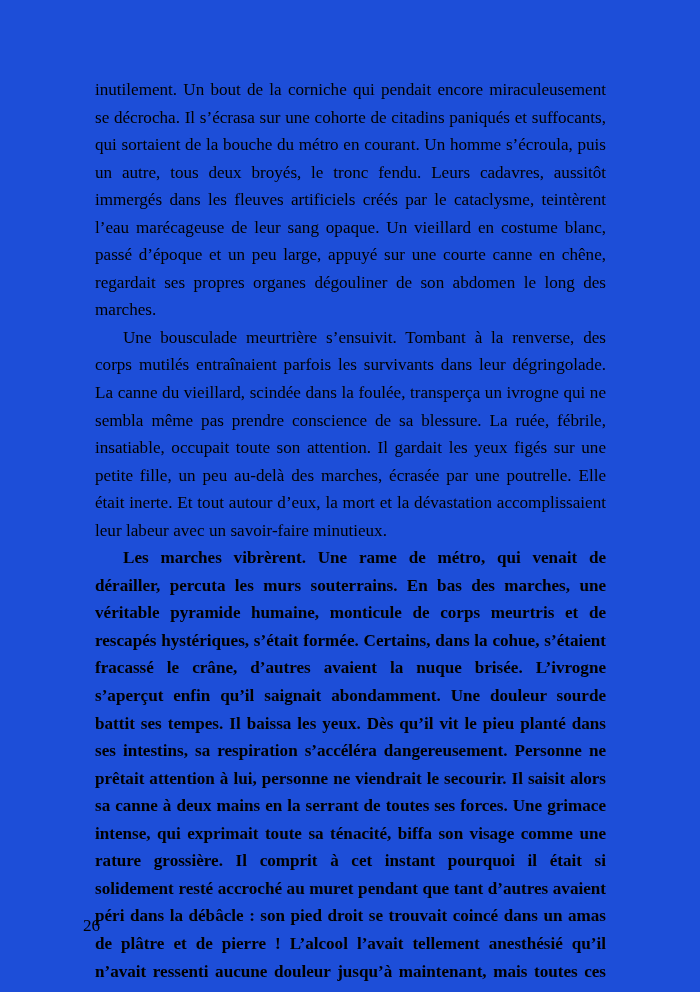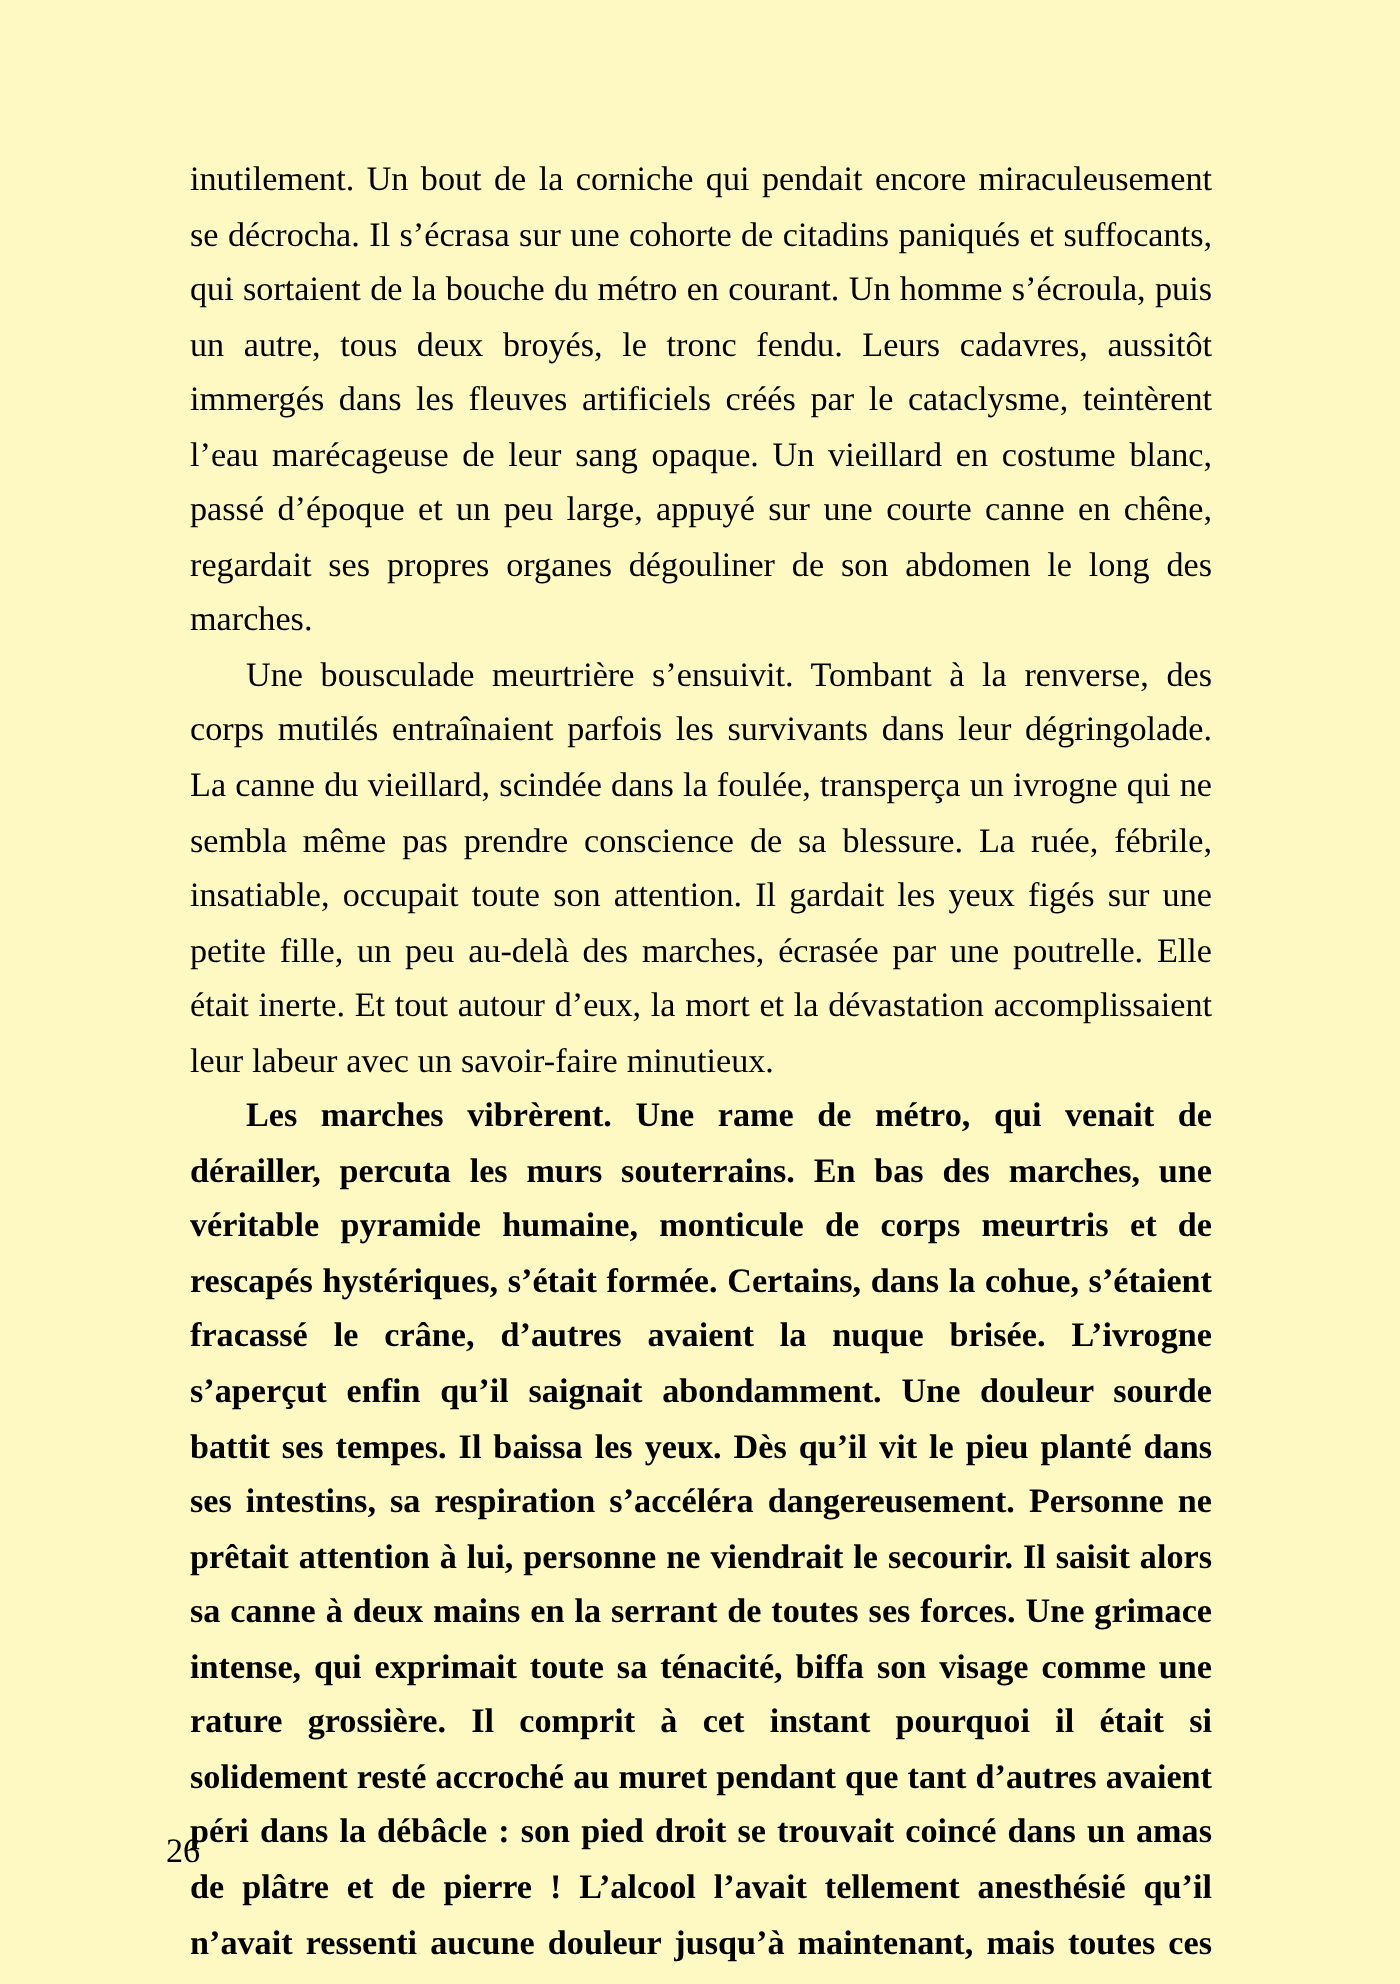--- a/index.html
+++ b/index.html
@@ -15,21 +15,21 @@
     color: #000000;
     overflow: hidden;
     position: relative;
     -webkit-font-smoothing: antialiased;
   }
 
   .page {
     position: relative;
     width: 700px;
     height: 992px;
-    background: #fef9c3;
+    background: #1d4ed8;
     box-sizing: border-box;
   }
 
   .text-block {
     position: absolute;
     left: 95px;
     top: 76px;
     width: 511px;
   }
 

